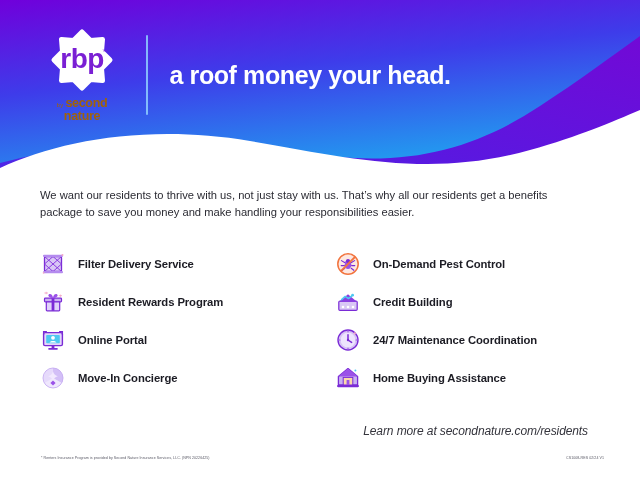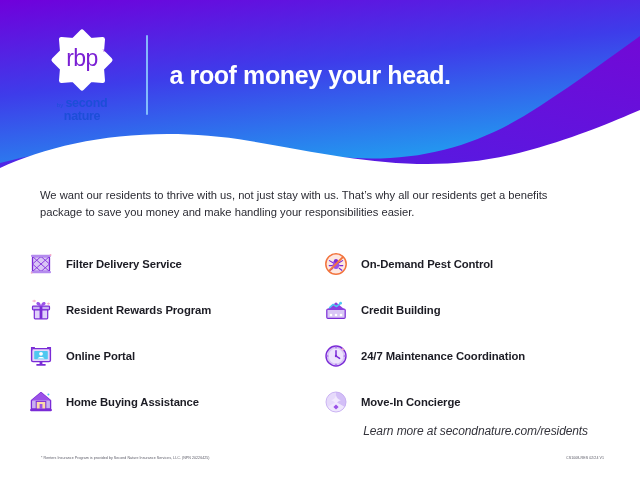--- a/index.html
+++ b/index.html
@@ -26,29 +26,29 @@
   
   .logo-block {
     width:108px; margin-left:28px;
     display:flex; flex-direction:column; align-items:center;
   }
   .logo-mark { position:relative; width:64px; height:64px; }
   .logo-mark svg { position:absolute; top:0; left:0; width:64px; height:64px; }
   .logo-rbp {
     position:absolute; top:0; left:0; width:64px; height:64px;
     display:flex; align-items:center; justify-content:center;
-    font-size:23px; font-weight:400; color:#7A1FD4;
+    font-size:28px; font-weight:700; color:#7A1FD4;
     letter-spacing:-0.6px; line-height:1; z-index:3;
     padding-bottom:2px;
   }
   .logo-tm {
     position:absolute; right:7px; top:20px; font-size:5px;
     color:#7A1FD4; z-index:4;
   }
-  .logo-sub { margin-top:5px; text-align:center; color:#1d4ed8; line-height:1.0; }
+  .logo-sub { margin-top:5px; text-align:center; color:#a16207; line-height:1.0; }
   .logo-by { font-size:6px; font-weight:400; display:block; margin-bottom:0px;
              letter-spacing:.2px; }
   .logo-sn { font-size:12.5px; font-weight:700; display:block;
              letter-spacing:-0.3px; line-height:1.02; }
   .logo-by-row { display:flex; align-items:baseline; justify-content:center; gap:2px; }
 
   .divider {
     width:1.5px; height:80px; background:#8FD0FF; opacity:.85;
     margin-left:10px; margin-right:22px; border-radius:2px;
   }
@@ -61,23 +61,23 @@
     font-size:25px; font-weight:700; letter-spacing:-0.4px; line-height:1.22;
   }
 
   
   .intro {
     position:absolute; left:40px; top:187px; width:548px;
     font-size:11.2px; line-height:1.48; color:#2B2B33; font-weight:400;
   }
 
   .benefits {
-    position:absolute; left:28px; top:247px; width:560px;
+    position:absolute; left:40px; top:247px; width:560px;
     display:grid; grid-template-columns:295px 265px;
-    grid-auto-rows:34px; row-gap:12px;
+    grid-auto-rows:34px; row-gap:4px;
   }
   .benefit { display:flex; align-items:center; gap:12px; }
   .benefit .ico { width:26px; height:26px; flex:0 0 26px; position:relative; }
   .benefit .ico svg { width:26px; height:26px; display:block; }
   .benefit .lbl {
     font-size:11.3px; font-weight:600; color:#1C1C24; letter-spacing:-0.1px;
     white-space:nowrap;
   }
 
   .learn {
@@ -257,47 +257,47 @@
         </svg>
       </span>
       <span class="lbl">24/7 Maintenance Coordination</span>
     </div>
 
 
 
     <div class="benefit">
       <span class="ico">
         <svg viewBox="0 0 26 26">
+          <circle cx="13" cy="13" r="10" fill="#E6DAFB"></circle>
+          <path d="M13 13 L13 3 A10 10 0 0 1 21.7 18 Z" fill="#D3BFF7"></path>
+          <path d="M13 13 L21.7 18 A10 10 0 0 1 4.3 18 Z" fill="#EFE7FD"></path>
+          <path d="M13 6.4 C13.9 9.2 15 10.3 17.8 11.2 C15 12.1 13.9 13.2 13 16
+                   C12.1 13.2 11 12.1 8.2 11.2 C11 10.3 12.1 9.2 13 6.4 Z" fill="#F2E9FE"></path>
+          <path d="M13 15.4 L15.6 18 L13 20.6 L10.4 18 Z" fill="#9B52E8"></path>
+          <circle cx="13" cy="13" r="10" fill="none" stroke="#C6AEF2" stroke-width="0.9"></circle>
+        </svg>
+      </span>
+      <span class="lbl">Move-In Concierge</span>
+    </div>
+
+    <div class="benefit">
+      <span class="ico">
+        <svg viewBox="0 0 26 26">
           <path d="M13 3.6 L22.6 11.4 L22.6 20 L3.4 20 L3.4 11.4 Z" fill="#C9B0F2"></path>
           <path d="M13 3.6 L22.6 11.4 L22.6 20 L3.4 20 L3.4 11.4 Z" fill="none" stroke="#7A2BD6" stroke-width="1.3" stroke-linejoin="round"></path>
           <rect x="8.2" y="12.4" width="9.6" height="7.6" fill="#FBD9A8"></rect>
           <rect x="8.2" y="12.4" width="9.6" height="7.6" fill="none" stroke="#7A2BD6" stroke-width="1"></rect>
           <rect x="11.6" y="15" width="2.8" height="5" fill="#9B52E8"></rect>
           <rect x="2" y="20" width="22" height="2.2" rx="1.1" fill="#7A2BD6"></rect>
           <path d="M13 3.6 L22.6 11.4 L3.4 11.4 Z" fill="#9B52E8"></path>
           <circle cx="20.4" cy="5.4" r="1" fill="#4FC8F0"></circle>
         </svg>
       </span>
       <span class="lbl">Home Buying Assistance</span>
     </div>
-
-    <div class="benefit">
-      <span class="ico">
-        <svg viewBox="0 0 26 26">
-          <circle cx="13" cy="13" r="10" fill="#E6DAFB"></circle>
-          <path d="M13 13 L13 3 A10 10 0 0 1 21.7 18 Z" fill="#D3BFF7"></path>
-          <path d="M13 13 L21.7 18 A10 10 0 0 1 4.3 18 Z" fill="#EFE7FD"></path>
-          <path d="M13 6.4 C13.9 9.2 15 10.3 17.8 11.2 C15 12.1 13.9 13.2 13 16
-                   C12.1 13.2 11 12.1 8.2 11.2 C11 10.3 12.1 9.2 13 6.4 Z" fill="#F2E9FE"></path>
-          <path d="M13 15.4 L15.6 18 L13 20.6 L10.4 18 Z" fill="#9B52E8"></path>
-          <circle cx="13" cy="13" r="10" fill="none" stroke="#C6AEF2" stroke-width="0.9"></circle>
-        </svg>
-      </span>
-      <span class="lbl">Move-In Concierge</span>
-    </div>
   </div>
 
   <div class="learn">Learn more at secondnature.com/residents</div>
 
   <div class="fineprint">* Renters Insurance Program is provided by Second Nature Insurance Services, LLC. (NPN 20226425)</div>
   <div class="doccode">CS1008-RES 02/24 V1</div>
 
 </div>
 
 </body></html>

